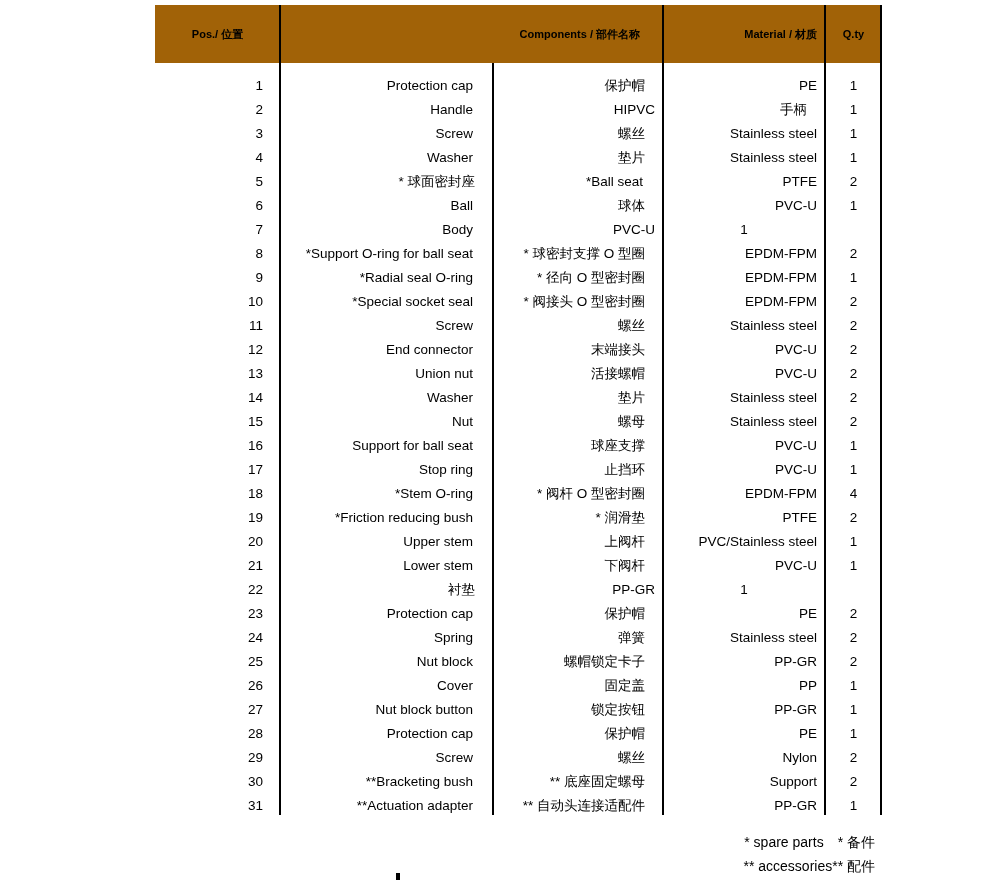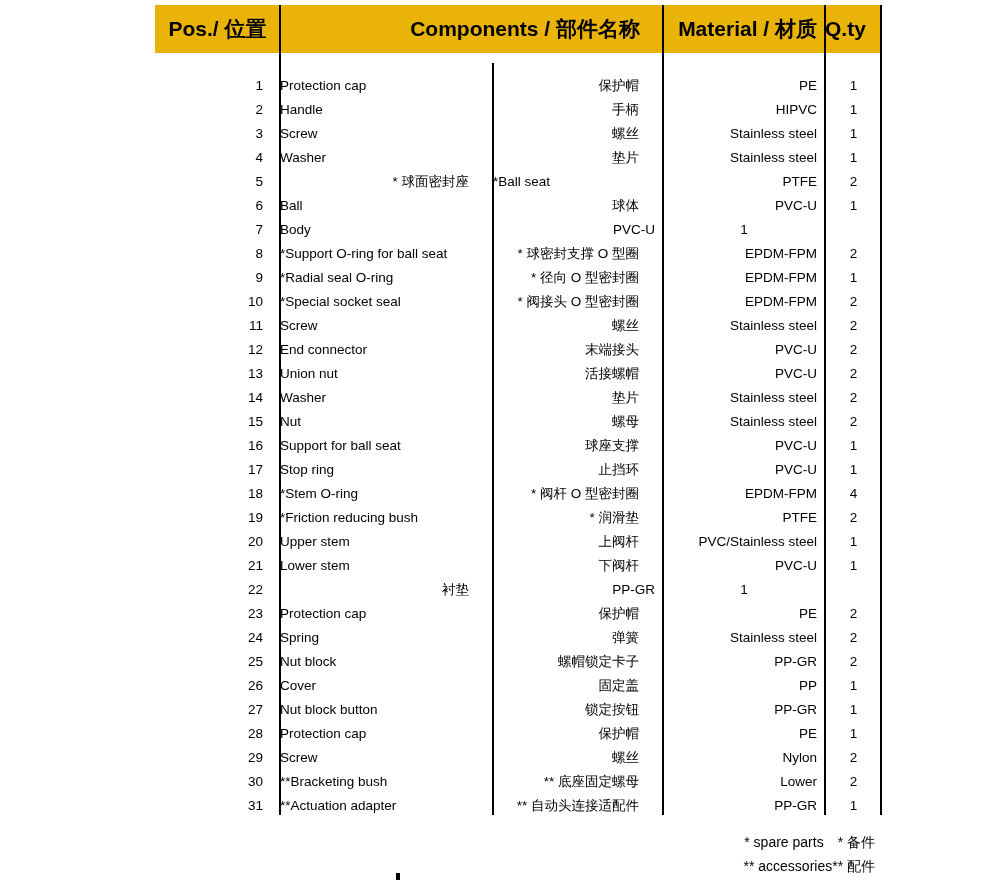--- a/index.html
+++ b/index.html
@@ -3,37 +3,37 @@
 <meta charset="utf-8">
 <style>
   html,body { margin:0; padding:0; }
   body {
     width:1000px; height:880px; position:relative; background:#ffffff;
     font-family:"Liberation Sans","DejaVu Sans",sans-serif; color:#000;
     overflow:hidden;
   }
   .table { position:absolute; left:155px; top:5px; width:727px; height:810px; }
   .header {
-    position:absolute; top:0; left:0; width:727px; height:48px;
-    background:#eab308; display:grid; grid-template-columns:125px 383px 162px 57px;
-    align-items:center; font-weight:bold; font-size:21px;
+    position:absolute; top:0; left:0; width:727px; height:58px;
+    background:#a16207; display:grid; grid-template-columns:125px 383px 162px 57px;
+    align-items:center; font-weight:bold; font-size:11px;
   }
   .header .h-pos { text-align:center; }
   .header .h-comp { text-align:right; padding-right:23px; }
   .header .h-mat { text-align:right; padding-right:8px;padding-left:10px; }
-  .header .h-qty { text-align:left; }
+  .header .h-qty { text-align:center; }
   .tbody { position:absolute; top:69px; left:0; width:727px; }
   .row {
     display:grid; grid-template-columns:125px 213px 170px 162px 57px;
     height:24px; line-height:24px; font-size:13.5px;
   }
   .cell { white-space:nowrap; }
   .cell.pos { text-align:right; padding-right:17px; }
-  .cell.en  { padding-right:4px; }
-  .cell.zh  { text-align:right; padding-right:24px; }
+  .cell.en  { text-align:right; padding-right:20px; }
+  .cell.zh  { text-align:right; padding-right:18px; }
   .cell.mat { text-align:right; padding-right:8px; }
   .cell.qty { text-align:center; }
   .vline { position:absolute; width:2px; background:#000; top:0; }
   .v1 { left:124px; height:810px; }
   .v2 { left:337px; top:58px; height:752px; }
   .v3 { left:507px; height:810px; }
   .v4 { left:669px; height:810px; }
   .v5 { left:725px; height:810px; }
   .footnotes {
     position:absolute; top:830px; right:125px; font-size:14px; text-align:right;margin-left:35px;
@@ -59,22 +59,22 @@
     <div class="cell pos">1</div>
     <div class="cell en">Protection cap</div>
     <div class="cell zh">保护帽</div>
     <div class="cell mat">PE</div>
     <div class="cell qty">1</div>
   </div>
 
   <div class="row">
     <div class="cell pos">2</div>
     <div class="cell en">Handle</div>
+    <div class="cell mat">HIPVC</div>
     <div class="cell zh">手柄</div>
-    <div class="cell mat">HIPVC</div>
     <div class="cell qty">1</div>
   </div>
 
   <div class="row">
     <div class="cell pos">3</div>
     <div class="cell en">Screw</div>
     <div class="cell zh">螺丝</div>
     <div class="cell mat">Stainless steel</div>
     <div class="cell qty">1</div>
   </div>
@@ -282,21 +282,21 @@
     <div class="cell en">Screw</div>
     <div class="cell zh">螺丝</div>
     <div class="cell mat">Nylon</div>
     <div class="cell qty">2</div>
   </div>
 
   <div class="row">
     <div class="cell pos">30</div>
     <div class="cell en">**Bracketing bush</div>
     <div class="cell zh">** 底座固定螺母</div>
-    <div class="cell mat">Lower</div>
+    <div class="cell mat">Support</div>
     <div class="cell qty">2</div>
   </div>
 
   <div class="row">
     <div class="cell pos">31</div>
     <div class="cell en">**Actuation adapter</div>
     <div class="cell zh">** 自动头连接适配件</div>
     <div class="cell mat">PP-GR</div>
     <div class="cell qty">1</div>
   </div>

